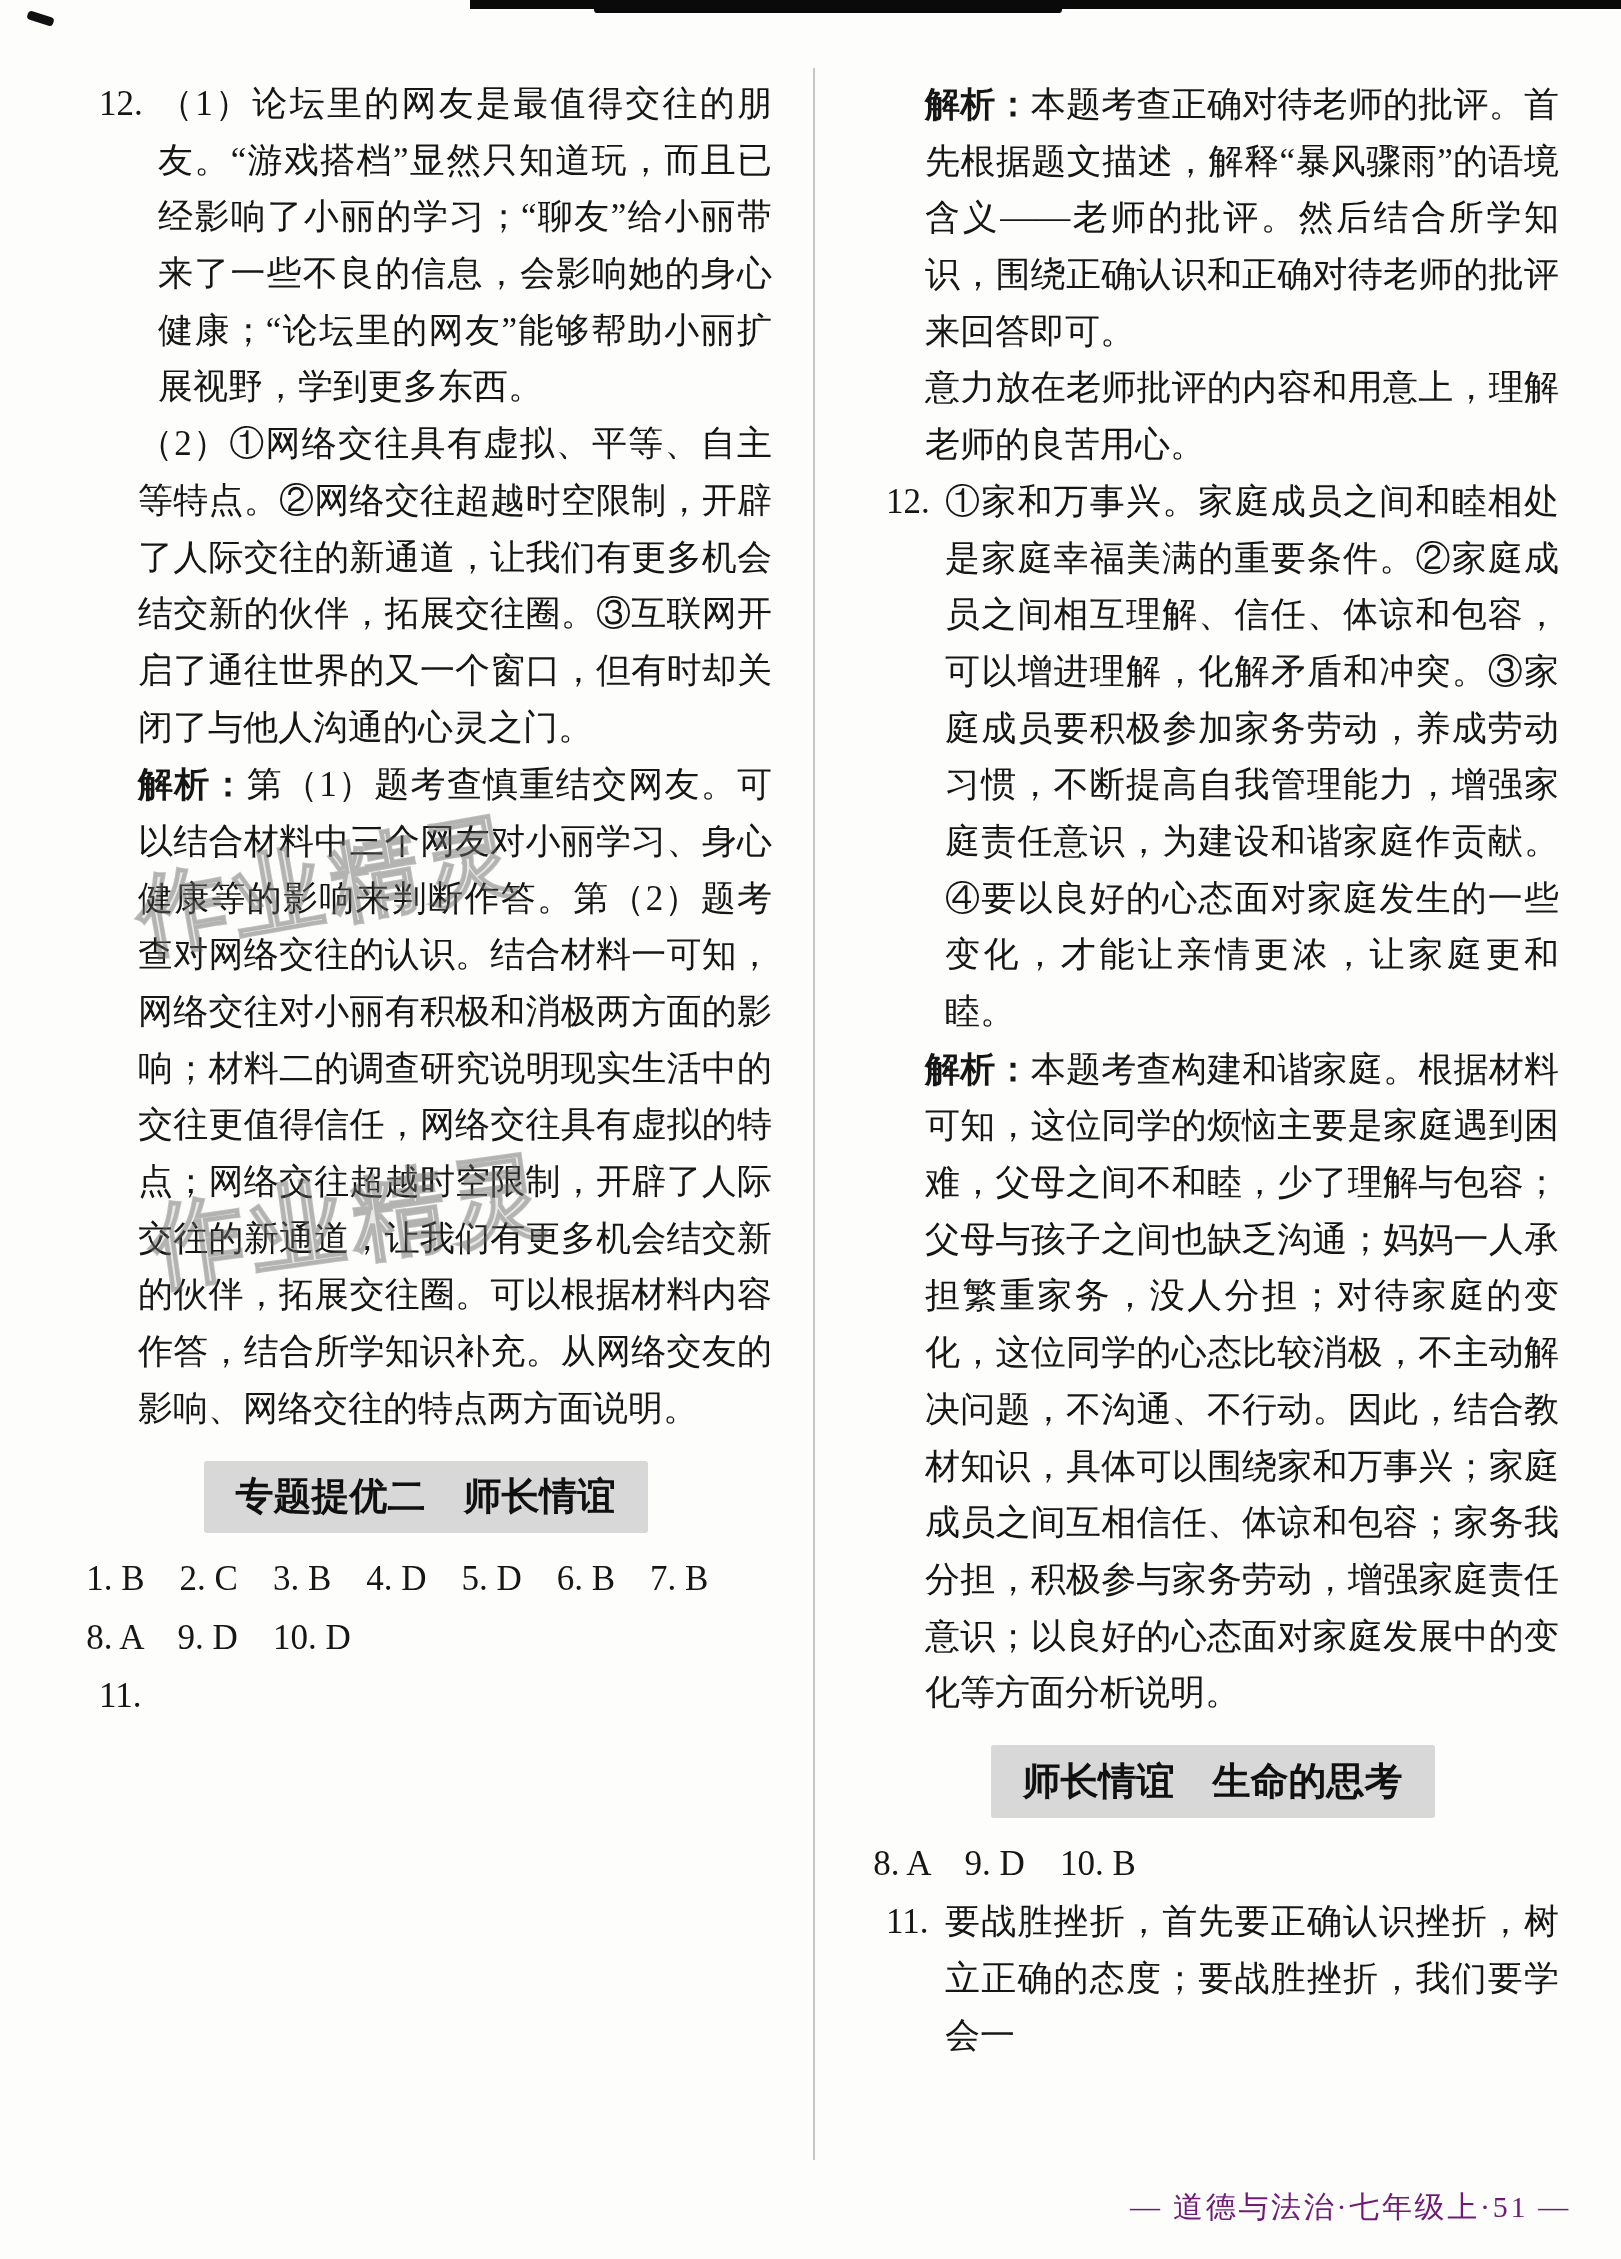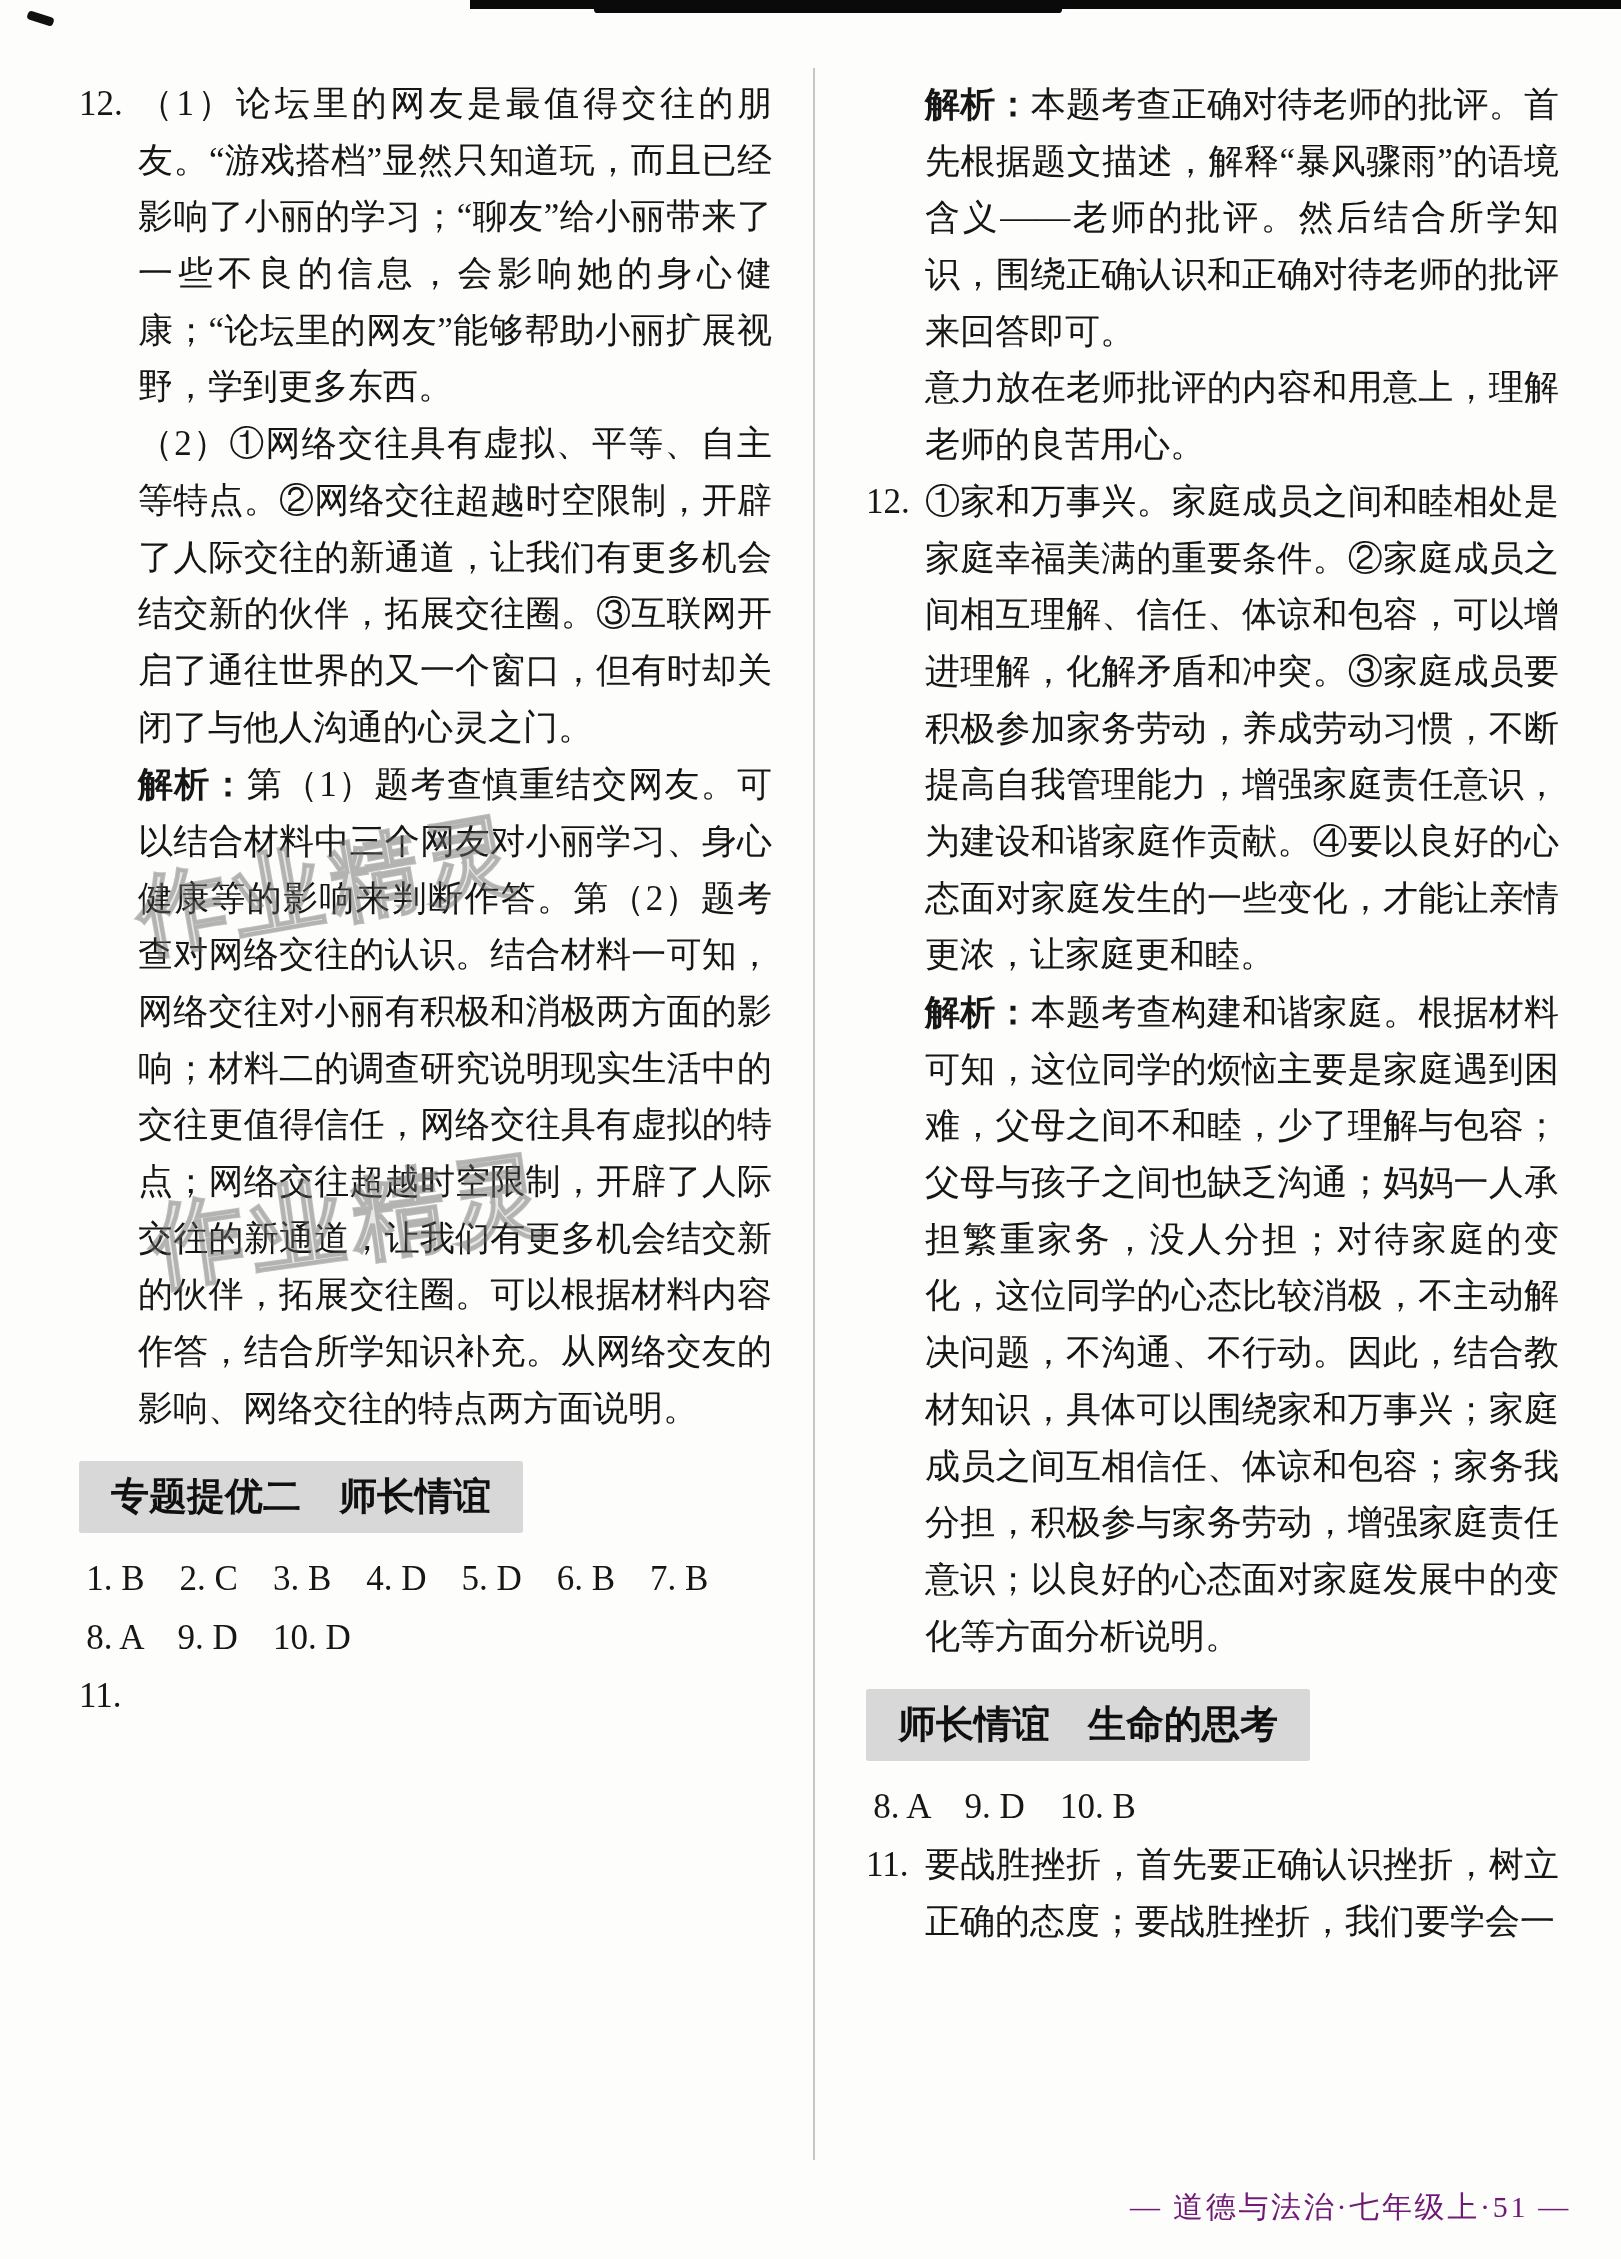--- a/index.html
+++ b/index.html
@@ -33,31 +33,31 @@
   }
 
   .col {
     position: absolute; top: 76px; width: 693px;
     font-size: 35px; line-height: 1.62;
     text-align: justify;
   }
   .col-left  { left: 79px; }
   .col-right { left: 866px; }
 
-  .para { position: relative; }
+  .para { position: relative; margin-left: 20px; }
   .numbered { padding-left: 59px; }
   .numbered .num { position: absolute; left: 0; top: 0; }
   .indent { margin-left: 59px; }
   .answers { padding-left: 7.2px; margin: 1.8px 0; }
   .bold-label {
     font-weight: bold;
     font-family: "Liberation Sans", "DejaVu Sans", sans-serif;
   }
 
-  .header-wrap { margin: 23.4px 0 18px 0; }
+  .header-wrap { text-align: center; margin: 23.4px 0 18px 0; }
   .section-header {
     display: inline-block;
     background: #d8d8d8;
     padding: 5.4px 32px;
     font-size: 38px;
     font-weight: bold;
     font-family: "Liberation Sans", "DejaVu Sans", sans-serif;
     color: #101010;
     border-radius: 2.7px;
   }

